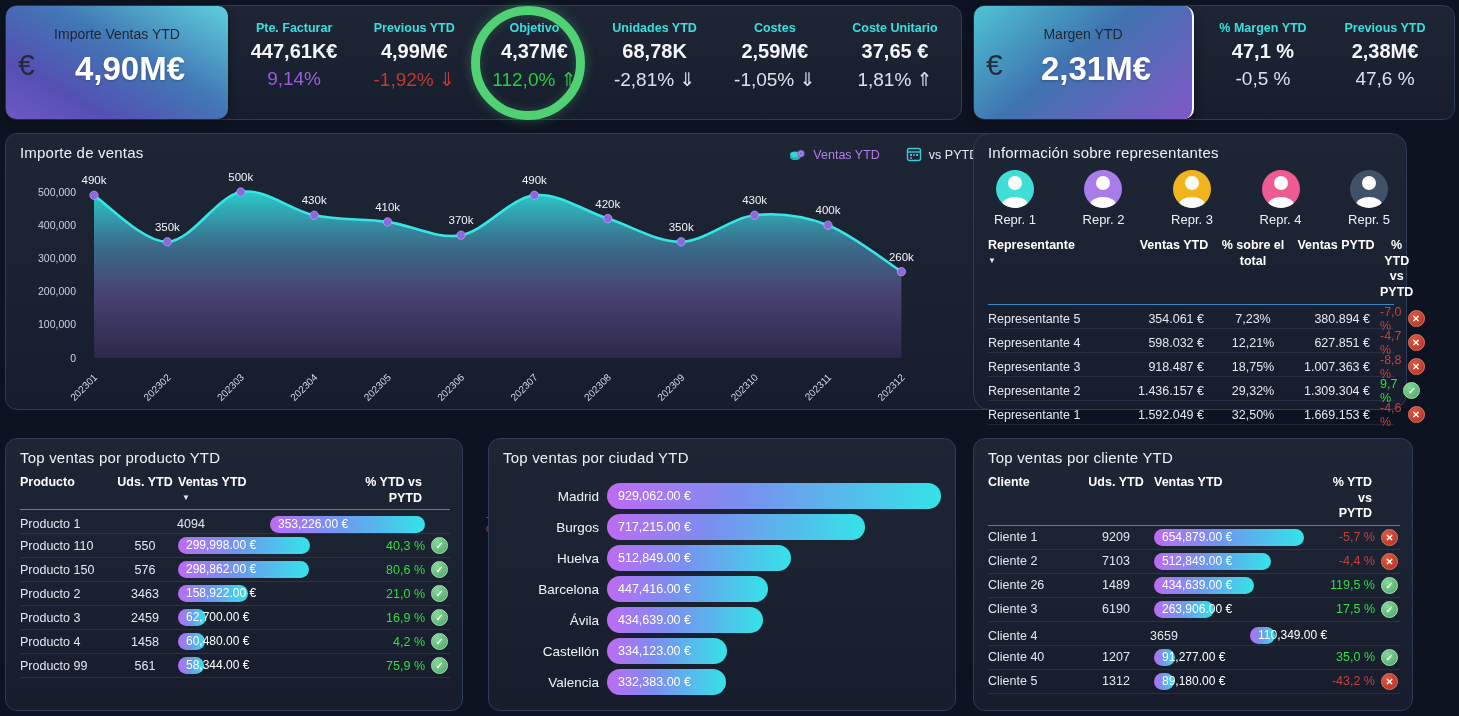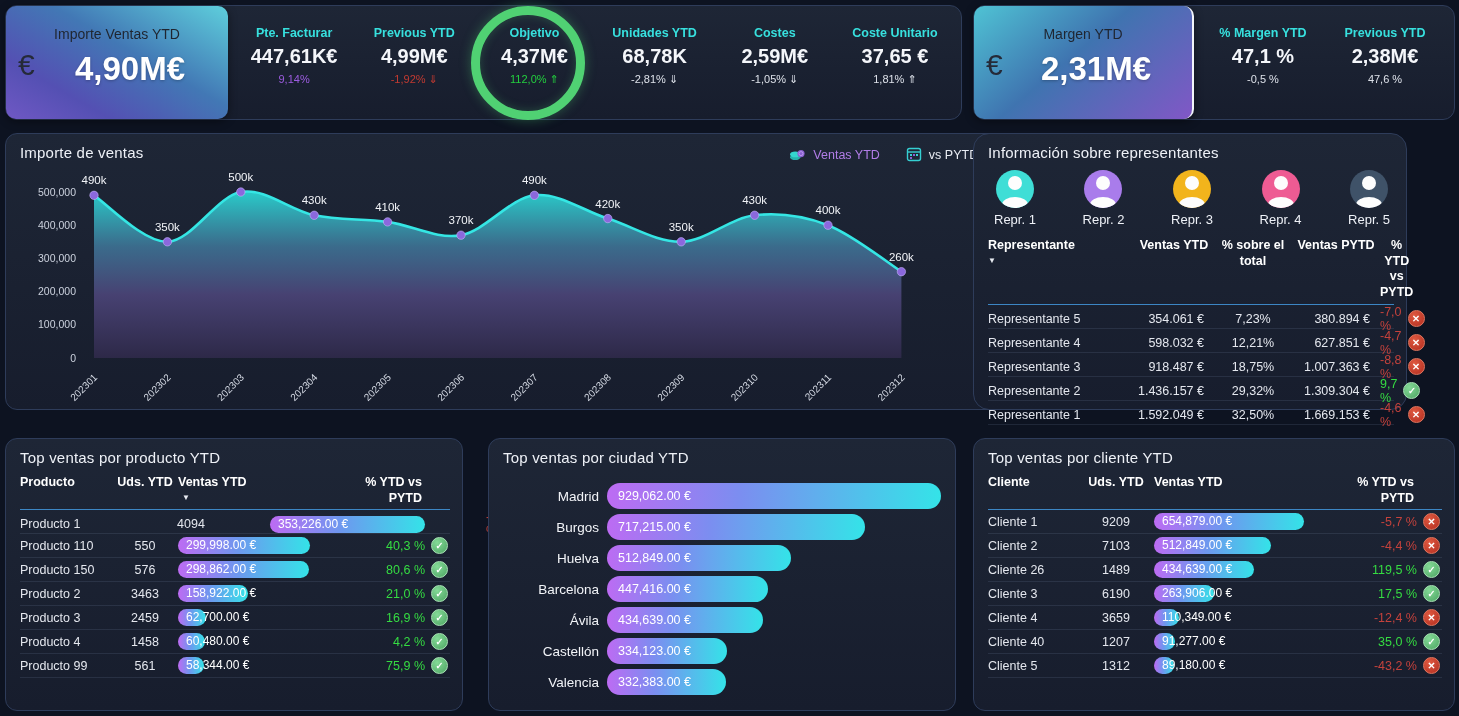--- a/index.html
+++ b/index.html
@@ -20,21 +20,21 @@
     box-shadow:0 2px 10px rgba(0,0,0,.45);}
   .gcard-left{background:linear-gradient(210deg,#5ecfdc 0%,#4278b5 42%,#5450b3 75%,#6f58c4 100%);}
   .gcard-right{background:linear-gradient(140deg,#4fc3d4 0%,#3f74b0 45%,#8157c6 100%);border-right:2px solid #f2f5fa;}
   .gcard .euro{position:absolute;left:12px;top:42px;font-size:30px;color:#252a38;font-weight:400}
   .gcard .gtitle{position:absolute;left:0;right:0;top:20px;text-align:center;font-size:14px;color:#1f2530}
   .gcard .gvalue{position:absolute;left:26px;right:0;top:44px;text-align:center;font-size:33px;font-weight:600;color:#fff;text-shadow:0 1px 3px rgba(0,0,0,.25)}
   .kpi-metrics{position:absolute;top:0;bottom:16px;display:flex}
   .kpi-metric{flex:1;display:flex;flex-direction:column;align-items:center;justify-content:center;gap:5px;padding-top:2px}
   .kpi-label{font-size:12.5px;font-weight:700;color:#37e0de}
   .kpi-value{font-size:20px;font-weight:600;color:#f4f6fa}
-  .kpi-delta{font-size:11px}
+  .kpi-delta{font-size:19px}
   .tone-purple{color:#9c5ce0}.tone-negative{color:#c23a31}.tone-positive{color:#23cf3e}.tone-neutral{color:#dde1e9}
   .ring{position:absolute;box-sizing:border-box;width:114px;height:114px;border-radius:50%;
     border:9px solid #50d173;box-shadow:0 0 12px rgba(80,209,115,.35), inset 0 0 10px rgba(80,209,115,.25)}
   
   .legend{position:absolute;top:11px;right:12px;display:flex;gap:26px;align-items:center}
   .legend-item{display:flex;gap:7px;align-items:center;font-size:12.5px;color:#e8ebf2;cursor:pointer}
   .legend-item:first-child .legend-label{color:#b27de8}
   
   .tbl{position:absolute;left:14px;right:12px}
   .tbl-head{display:grid;align-items:start;font-size:12.5px;font-weight:700;color:#fff;line-height:1.25;
@@ -453,21 +453,21 @@
       <div class="cityrow" style="top: 186px;">
         <div class="citylabel">Valencia</div>
         <div class="citybarwrap">
           <div class="citybar" style="width: 35.7762%;"></div>
           <span class="citybar-label">332,383.00 €</span>
         </div>
       </div>
     </div>
 </div>
 
-<div class="panel" style="left:973px;top:438px;width:482px;height:273px;padding-left:33px;">
+<div class="panel" style="left:973px;top:438px;width:440px;height:273px;padding-left:33px;">
   <div class="panel-title">Top ventas por cliente YTD</div>
   <div class="tbl" id="clients-table" style="top:36px;">
       <div class="tbl-head" style="grid-template-columns: 90px 76px 168px 1fr;">
         <div>Cliente</div>
         <div class="cell-c">Uds. YTD</div>
         <div>Ventas YTD</div>
         <div class="cell-r" style="padding-right: 28px;">% YTD vs PYTD</div>
       </div>
       <div class="tbl-row" style="grid-template-columns: 90px 76px 168px 1fr;">
         <div>Cliente 1</div>
@@ -510,21 +510,21 @@
         <div class="cell-c">6190</div>
         <div class="barwrap">
           <div class="vbar" style="width: 60.4477px;"></div>
           <span class="vbar-label">263,906.00 €</span>
         </div>
         <div class="pctcell">
           <span class="pct-up">17,5 %</span>
           <span class="st st-up">✓</span>
         </div>
       </div>
-      <div class="tbl-row" style="grid-template-columns: 90px 76px 168px 1fr;">
+      <div class="tbl-row" style="grid-template-columns: 90px 76px 168px 1fr; gap: 48px;">
         <div>Cliente 4</div>
         <div class="cell-c">3659</div>
         <div class="barwrap">
           <div class="vbar" style="width: 25.2754px;"></div>
           <span class="vbar-label">110,349.00 €</span>
         </div>
         <div class="pctcell">
           <span class="pct-down">-12,4 %</span>
           <span class="st st-down">✕</span>
         </div>

